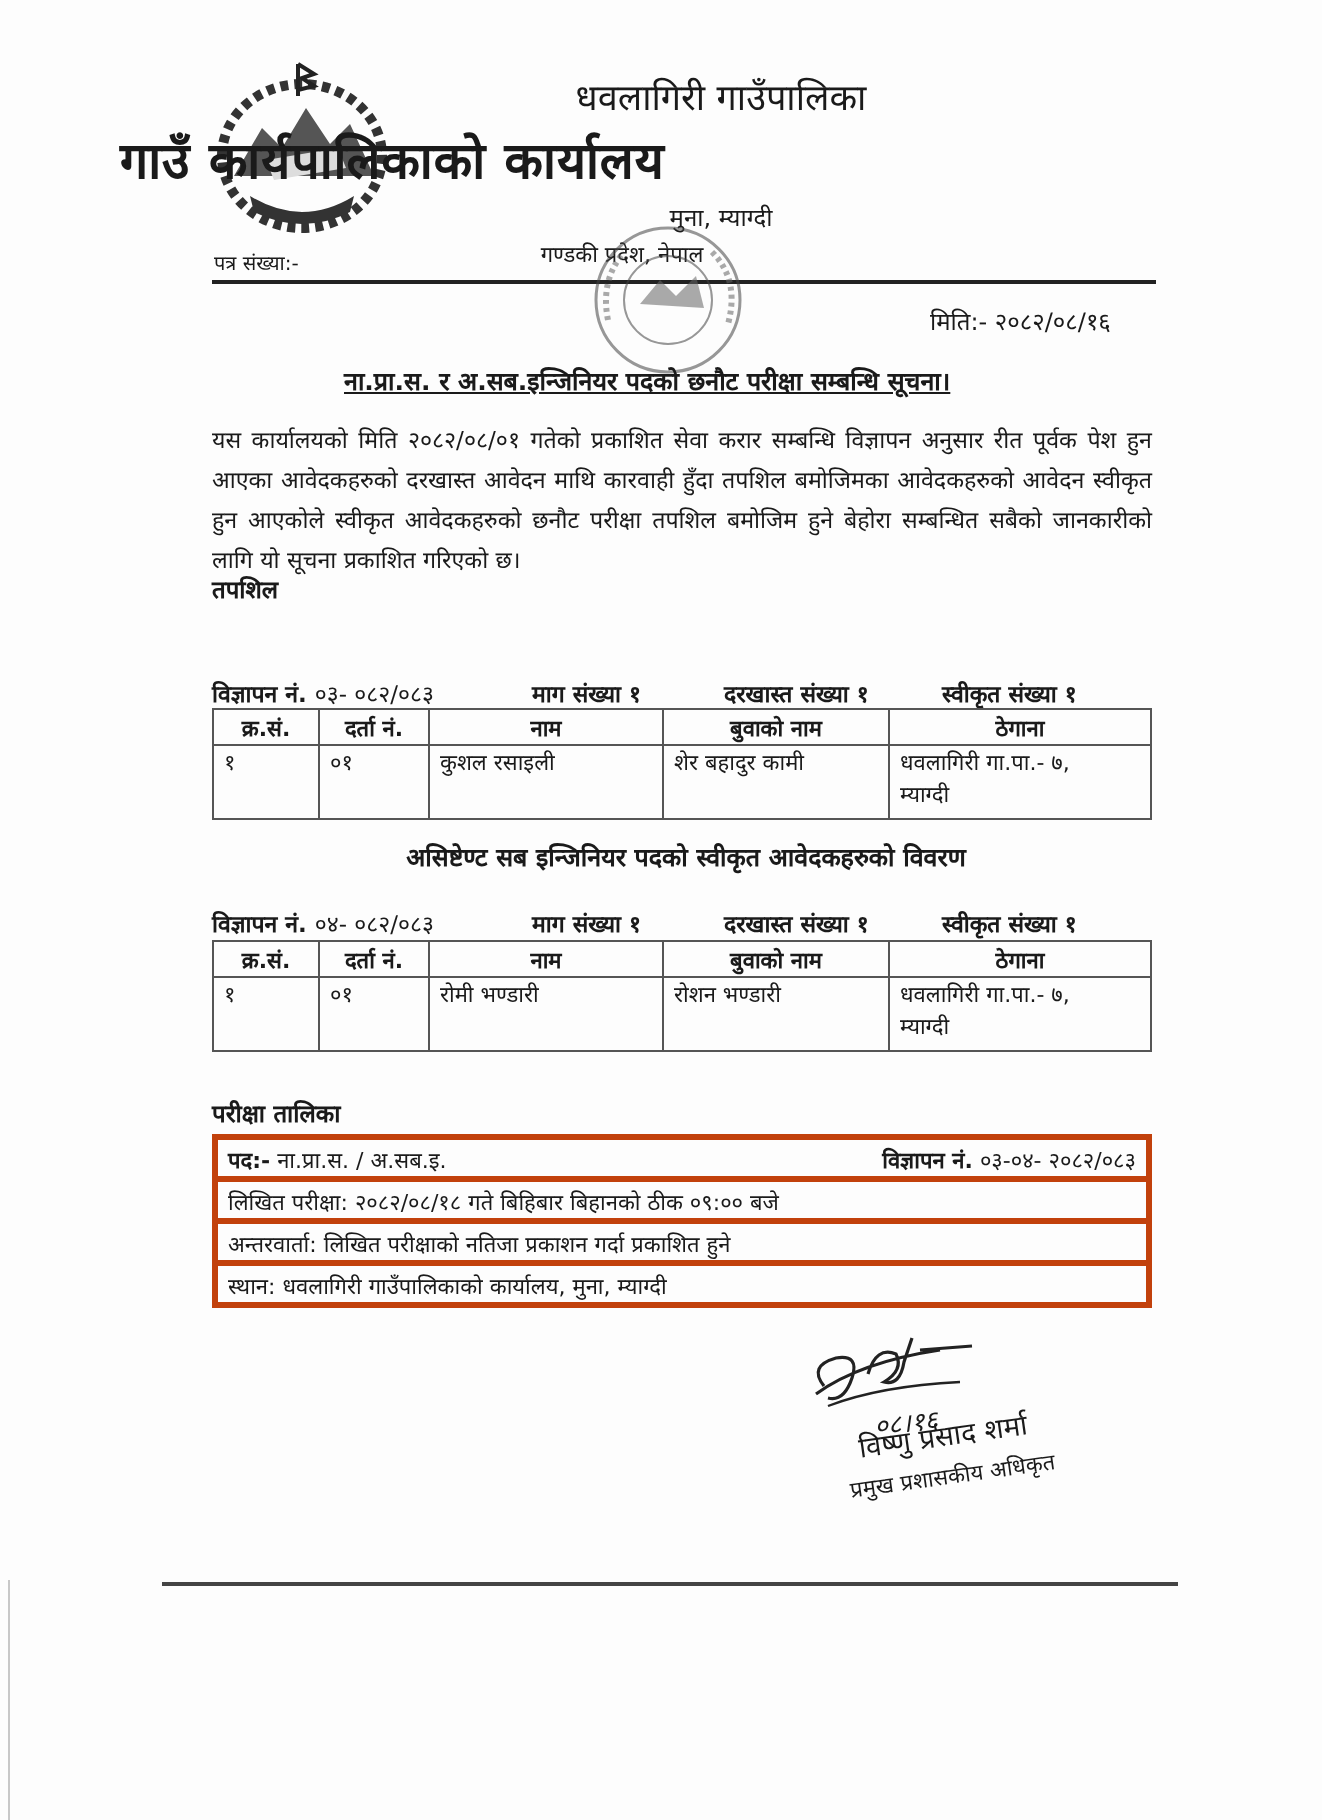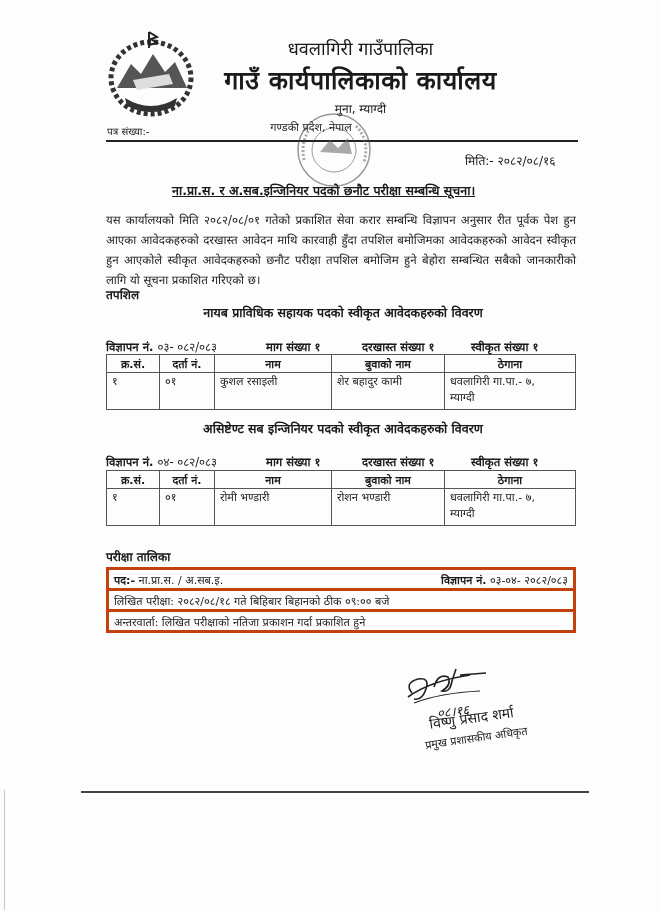--- a/index.html
+++ b/index.html
@@ -3,21 +3,21 @@
 <meta charset="utf-8">
 <style>
   html, body { margin: 0; padding: 0; background: #ffffff; }
   body { width: 661px; height: 910px; position: relative; overflow: hidden;
          font-family: "DejaVu Sans", sans-serif; color: #1a1a1a; }
   .page { position: absolute; left: 0; top: 0; width: 661px; height: 910px; background: #fdfdfd; }
   .leftedge { position: absolute; left: 4px; top: 790px; width: 1px; height: 120px; background: #c8c8c8; }
 
   .emblem { position: absolute; left: 103px; top: 28px; width: 96px; height: 92px; }
   .hdr-line1 { position: absolute; left: 0; width: 661px; top: 36px; text-align: center; font-size: 18px; padding-left: 60px; box-sizing: border-box; }
-  .hdr-line2 { position: absolute; left: 0; width: 661px; top: 62px; text-align: center; font-size: 25px; font-weight: bold; padding-left: 60px; box-sizing: border-box; letter-spacing: 0.5px; }
+  .hdr-line2 { position: absolute; left: 0; width: 661px; top: 62px; font-size: 25px; font-weight: bold; padding-left: 60px; box-sizing: border-box; letter-spacing: 0.5px; }
   .hdr-line3 { position: absolute; left: 0; width: 661px; top: 100px; text-align: center; font-size: 12px; padding-left: 60px; box-sizing: border-box; }
   .hdr-line4 { position: absolute; left: 0; width: 562px; top: 119px; text-align: center; font-size: 11px; padding-left: 60px; box-sizing: border-box; }
   .patra { position: absolute; left: 107px; top: 124px; font-size: 10px; }
   .hr-top { position: absolute; left: 106px; top: 140px; width: 472px; height: 2px; background: #222; }
 
   .stamp { position: absolute; left: 294px; top: 110px; width: 80px; height: 80px; opacity: 0.55; }
   .miti { position: absolute; left: 465px; top: 152px; font-size: 12px; }
   .subject { position: absolute; left: 172px; top: 182px; font-size: 12.5px; font-weight: bold; text-decoration: underline; }
 
   .para { position: absolute; left: 106px; top: 210px; width: 470px; font-size: 11.6px; line-height: 20px; text-align: justify; }
@@ -74,21 +74,20 @@
     <path d="M10 50 Q6 30 18 16" stroke="#666" stroke-width="3" fill="none" stroke-dasharray="2 2"></path>
     <path d="M62 16 Q76 30 70 52" stroke="#666" stroke-width="3" fill="none" stroke-dasharray="2 2"></path>
   </svg>
 
   <div class="miti">मिति:- २०८२/०८/१६</div>
   <div class="subject">ना.प्रा.स. र अ.सब.इन्जिनियर पदको छनौट परीक्षा सम्बन्धि सूचना।</div>
 
   <div class="para">यस कार्यालयको मिति २०८२/०८/०१ गतेको प्रकाशित सेवा करार सम्बन्धि विज्ञापन अनुसार रीत पूर्वक पेश हुन आएका आवेदकहरुको दरखास्त आवेदन माथि कारवाही हुँदा तपशिल बमोजिमका आवेदकहरुको आवेदन स्वीकृत हुन आएकोले स्वीकृत आवेदकहरुको छनौट परीक्षा तपशिल बमोजिम हुने बेहोरा सम्बन्धित सबैको जानकारीको लागि यो सूचना प्रकाशित गरिएको छ।</div>
   <div class="tapsil">तपशिल</div>
 
-  <div class="sec-title" style="top:304px;">नायब प्राविधिक सहायक पदको स्वीकृत आवेदकहरुको विवरण</div>
   <div class="meta-row" style="top:339px;">
     <span style="left:0;"><span style="position:static">विज्ञापन नं.</span> <span class="m-val" style="position:static">०३- ०८२/०८३</span></span>
     <span style="left:160px;">माग संख्या १</span>
     <span style="left:256px;">दरखास्त संख्या १</span>
     <span style="left:365px;">स्वीकृत संख्या १</span>
   </div>
   <table class="app" style="top:354px;">
     <tbody>
         <tr>
       <th class="c1">क्र.सं.</th>
@@ -142,20 +141,23 @@
         <span>ना.प्रा.स. / अ.सब.इ.</span>
         <span class="right"><span class="sched-b">विज्ञापन नं.</span> <span>०३-०४- २०८२/०८३</span></span>
       </td>
     </tr>
     <tr>
           <td>लिखित परीक्षा: २०८२/०८/१८ गते बिहिबार बिहानको ठीक ०९:०० बजे</td>
         </tr>
     <tr>
           <td>अन्तरवार्ता: लिखित परीक्षाको नतिजा प्रकाशन गर्दा प्रकाशित हुने</td>
         </tr>
+    <tr>
+          <td>स्थान: धवलागिरी गाउँपालिकाको कार्यालय, मुना, म्याग्दी</td>
+        </tr>
   </tbody>
     </table>
 
   <svg class="signature" viewBox="0 0 90 50">
     <path d="M8 34 Q30 18 70 12 M12 30 Q4 20 18 16 Q30 14 26 26 Q22 38 14 36 M34 24 Q38 10 48 14 Q52 22 42 28 Q50 30 52 18 L56 6 M60 12 L86 10" stroke="#222" stroke-width="1.6" fill="none"></path>
     <path d="M14 40 Q40 30 80 28" stroke="#222" stroke-width="1.2" fill="none"></path>
   </svg>
   <div class="sig-date">०८।१६</div>
   <div class="sig-name">विष्णु प्रसाद शर्मा</div>
   <div class="sig-title">प्रमुख प्रशासकीय अधिकृत</div>

